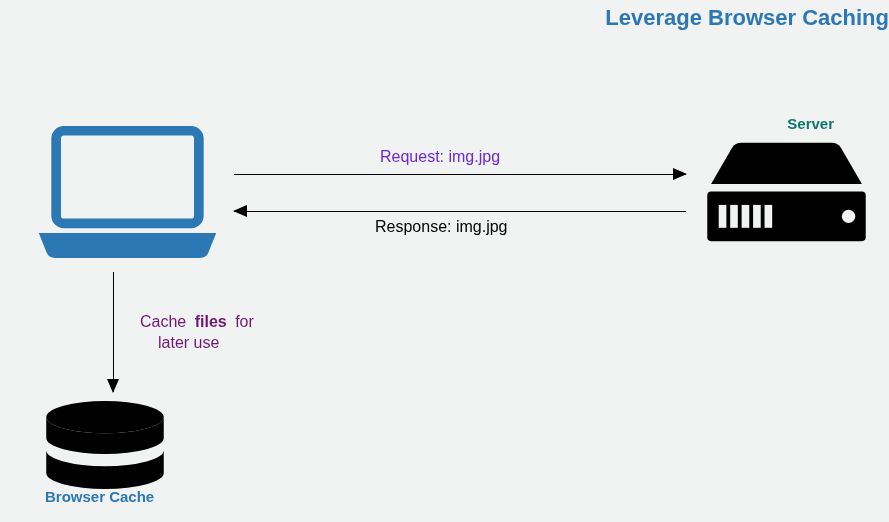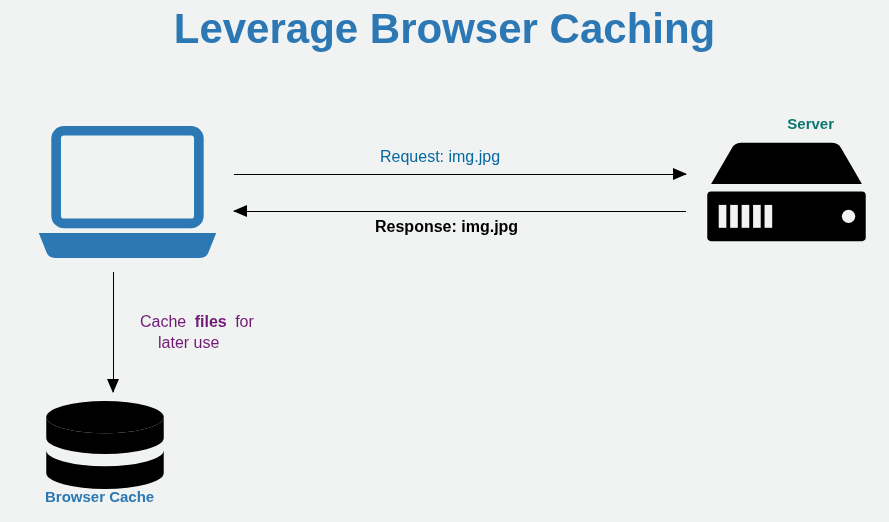--- a/index.html
+++ b/index.html
@@ -8,22 +8,22 @@
     height: 522px;
     background: #f1f2f2;
     font-family: Arial, Helvetica, sans-serif;
     position: relative;
     overflow: hidden;
   }
   .title {
     position: absolute;
     left: 0; right: 0;
     top: 5px;
-    text-align: center;
-    font-size: 42px;
+    text-align: right;
+    font-size: 22px;
     font-weight: 700;
     color: #2b78b5;
   }
   .server-label {
     position: absolute;
     right: 55px;
     top: 115px;
     color: #0f766e;
     font-weight: 700;
     font-size: 15px;
@@ -95,29 +95,28 @@
     width: 0; height: 0;
     border-top: 14px solid #000;
     border-left: 6px solid transparent;
     border-right: 6px solid transparent;
   }
   .req-label {
     position: absolute;
     left: 380px;
     top: 148px;
     font-size: 16px;
-    color: #0369a1;
+    color: #6d28d9;
   }
   .resp-label {
     position: absolute;
     left: 375px;
     top: 218px;
     font-size: 16px;
     color: #000;
-    font-weight: bold;
   }
   .cache-label {
     position: absolute;
     left: 140px;
     top: 312px;
     font-size: 16px;
     color: #701a75;
     width: 140px;
     line-height: 1.3;
   }

